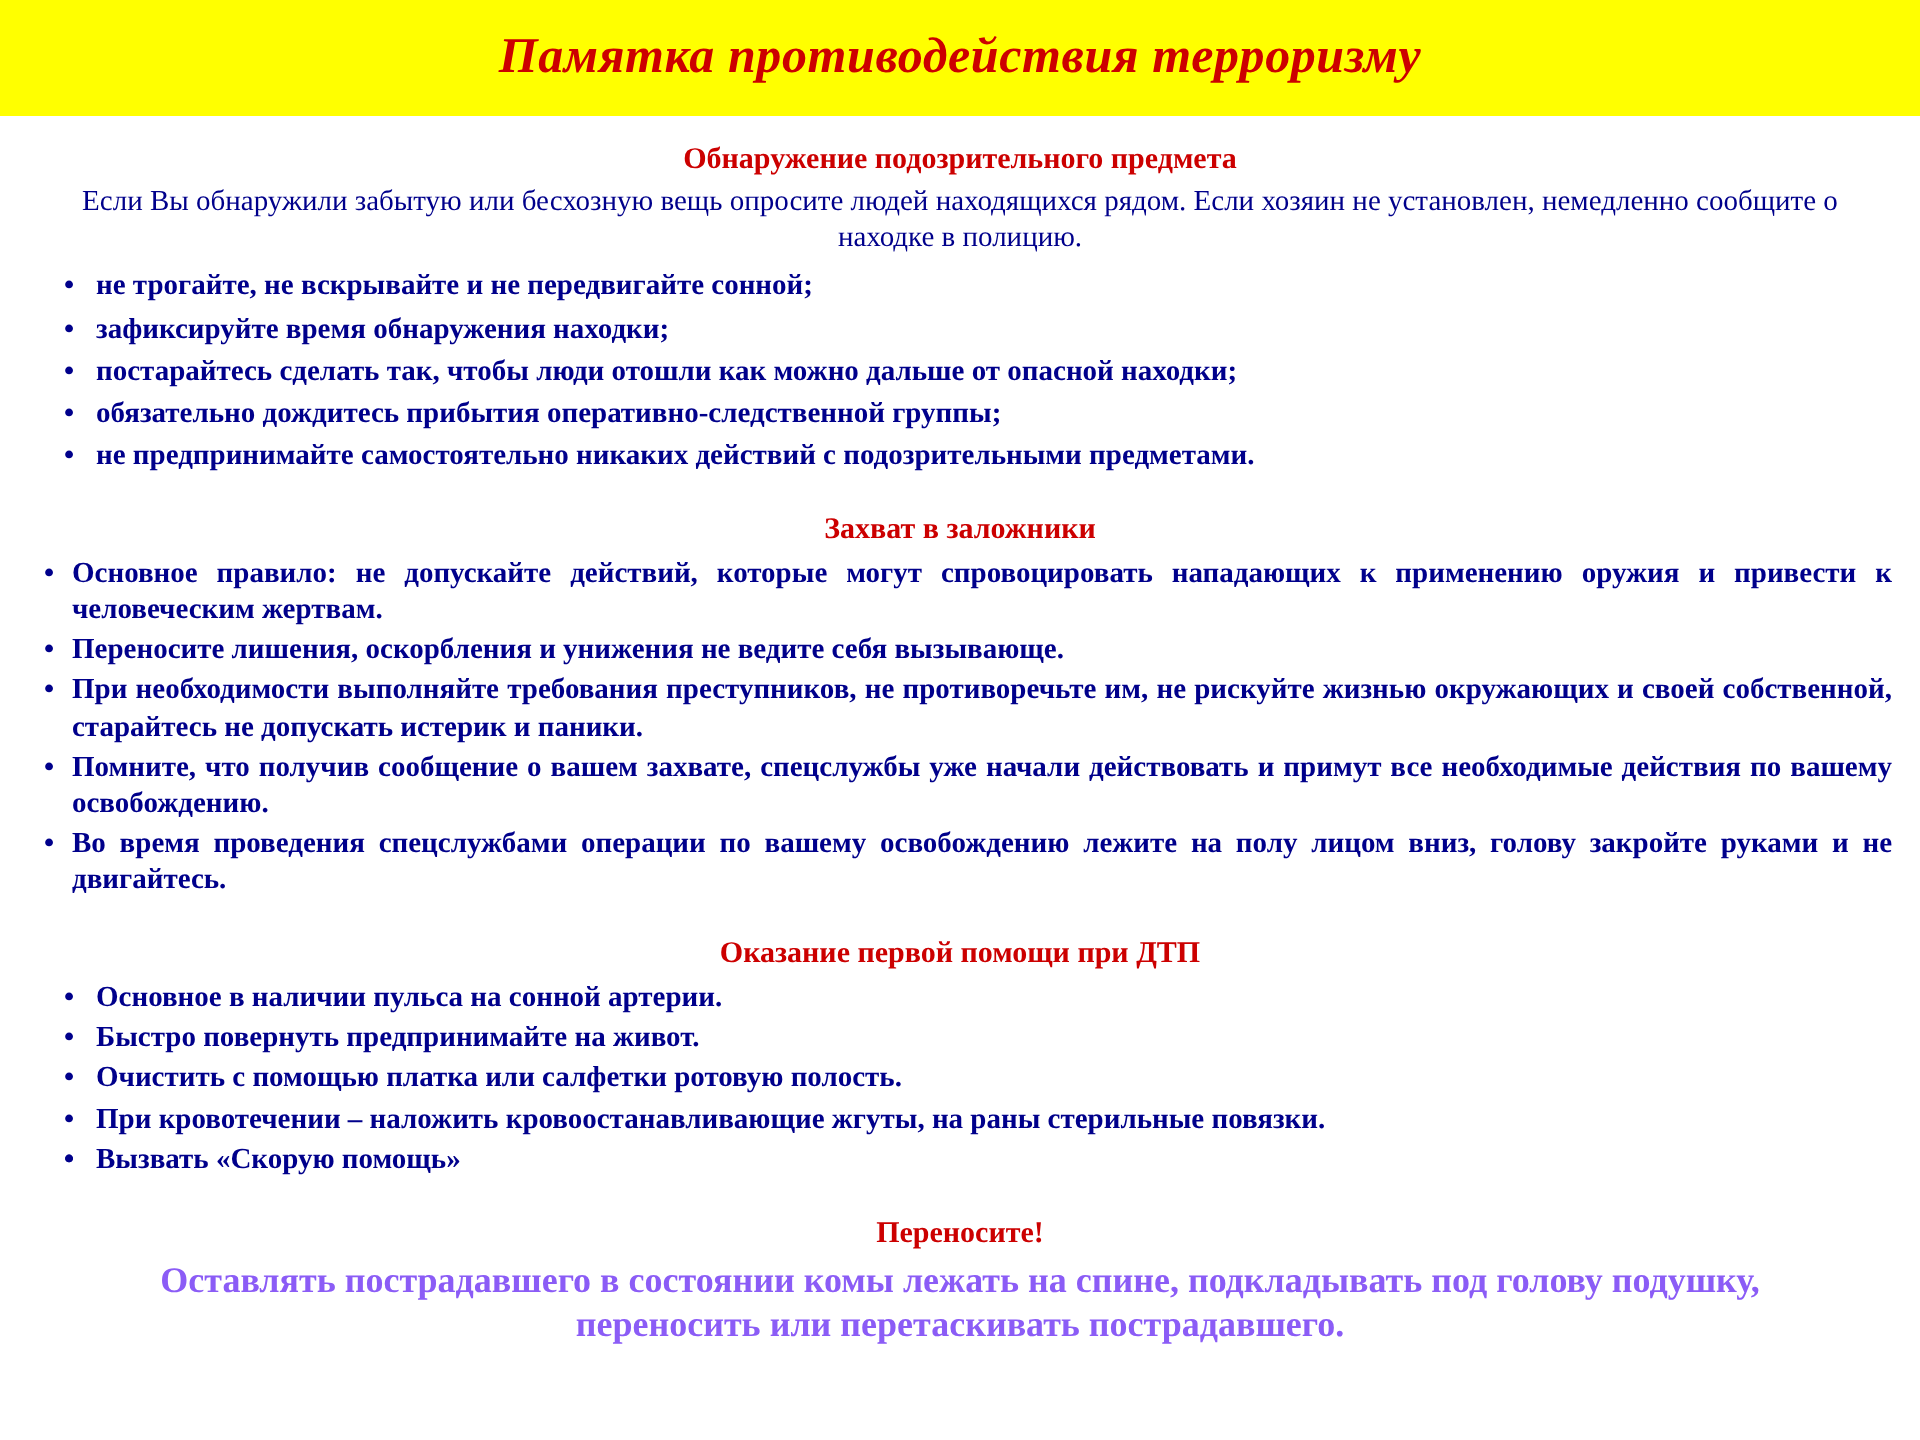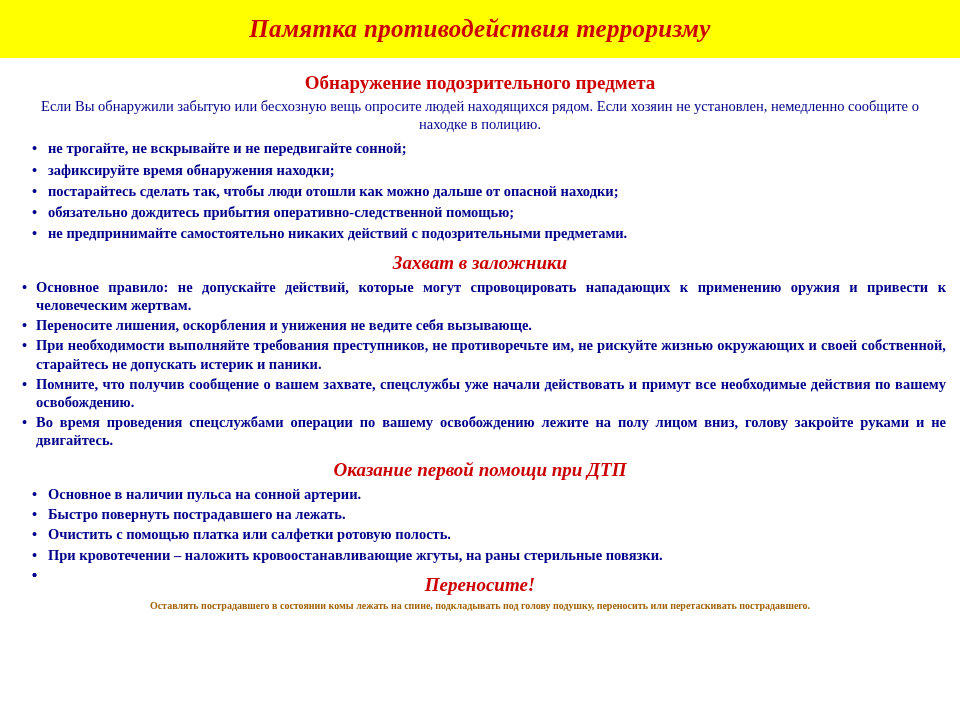--- a/index.html
+++ b/index.html
@@ -35,27 +35,26 @@
     font-size: 25px;
     letter-spacing: 0.3px;
     text-align: center;
   }
   .content {
     padding: 6px 14px 0 14px;
   }
   h2.section-head {
     color: #cc0000;
     font-weight: bold;
-    font-size: 19px;
+    font-size: 15px;
     text-align: center;
     margin: 8px 0 4px 0;
   }
   h2.section-head.tight {
-    margin-top: 10px;
-    font-style: italic;
+    margin-top: 20px;
   }
   .intro {
     color: #00008b;
     font-weight: normal;
     font-size: 14.5px;
     text-align: center;
     line-height: 1.22;
     margin: 0 6px 6px 6px;
   }
   ul.bullets {
@@ -84,23 +83,23 @@
     margin-bottom: 2px;
   }
   ul.bullets.wide li .dot {
     left: 8px;
   }
   ul.bullets.firstaid li {
     padding-left: 34px;
     margin-bottom: 2px;
   }
   .closing {
-    color: #a16207;
+    color: #8b5cf6;
     font-weight: bold;
-    font-size: 10px;
+    font-size: 18px;
     text-align: center;
     line-height: 1.22;
     margin: 2px 30px 0 30px;
   }
 </style>
 </head>
 <body>
 
 <div class="page">
 
@@ -109,40 +108,40 @@
   </div>
 
   <div class="content">
 
     <h2 class="section-head">Обнаружение подозрительного предмета</h2>
     <div class="intro">Если Вы обнаружили забытую или бесхозную вещь  опросите людей находящихся рядом. Если    хозяин не установлен, немедленно сообщите о находке в полицию.</div>
     <ul class="bullets">
       <li><span class="dot">•</span><span>не трогайте, не вскрывайте и не передвигайте сонной;</span></li>
       <li><span class="dot">•</span><span>зафиксируйте время обнаружения находки;</span></li>
       <li><span class="dot">•</span><span>постарайтесь сделать так, чтобы люди отошли как можно дальше от опасной находки;</span></li>
-      <li><span class="dot">•</span><span>обязательно дождитесь прибытия оперативно-следственной помощью;</span></li>
+      <li><span class="dot">•</span><span>обязательно дождитесь прибытия оперативно-следственной группы;</span></li>
       <li><span class="dot">•</span><span>не предпринимайте самостоятельно никаких действий с подозрительными предметами.</span></li>
     </ul>
 
     <h2 class="section-head tight">Захват в заложники</h2>
     <ul class="bullets wide">
       <li><span class="dot">•</span><span>Основное правило: не допускайте действий, которые могут спровоцировать нападающих к применению оружия и привести к человеческим жертвам.</span></li>
       <li><span class="dot">•</span><span>Переносите лишения, оскорбления и унижения не ведите себя вызывающе.</span></li>
       <li><span class="dot">•</span><span>При необходимости выполняйте требования преступников, не противоречьте им, не рискуйте жизнью окружающих и своей собственной, старайтесь не допускать истерик и паники.</span></li>
       <li><span class="dot">•</span><span>Помните, что получив сообщение о вашем захвате, спецслужбы уже начали действовать и примут все необходимые действия по вашему освобождению.</span></li>
       <li><span class="dot">•</span><span>Во время проведения спецслужбами операции по вашему освобождению лежите на полу лицом вниз, голову закройте руками и не двигайтесь.</span></li>
     </ul>
 
     <h2 class="section-head tight">Оказание первой помощи при ДТП</h2>
     <ul class="bullets firstaid">
       <li><span class="dot">•</span><span>Основное в наличии пульса на сонной артерии.</span></li>
-      <li><span class="dot">•</span><span>Быстро повернуть пострадавшего на лежать.</span></li>
+      <li><span class="dot">•</span><span>Быстро повернуть предпринимайте на живот.</span></li>
       <li><span class="dot">•</span><span>Очистить с помощью платка или салфетки ротовую полость.</span></li>
       <li><span class="dot">•</span><span>При кровотечении – наложить кровоостанавливающие жгуты, на раны стерильные повязки.</span></li>
       <li><span class="dot">•</span></li>
-      <li><span class="dot">•</span></li>
+      <li><span class="dot">•</span><span>Вызвать «Скорую помощь»</span></li>
     </ul>
 
     <h2 class="section-head tight">Переносите!</h2>
     <div class="closing">Оставлять пострадавшего в состоянии комы лежать на спине, подкладывать под голову подушку, переносить или перетаскивать пострадавшего.</div>
 
   </div>
 </div>
 
 </body></html>

